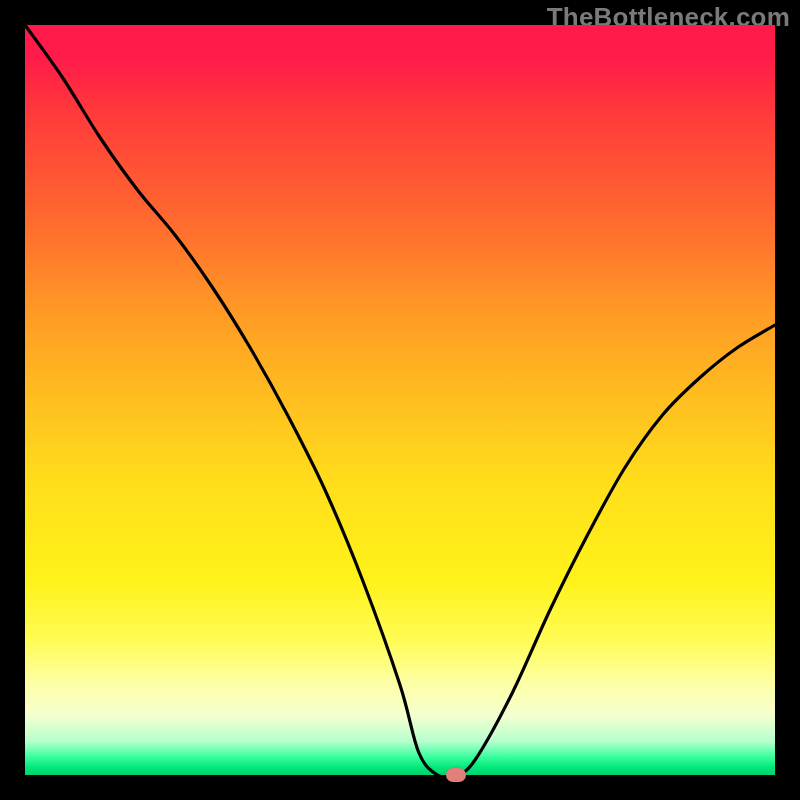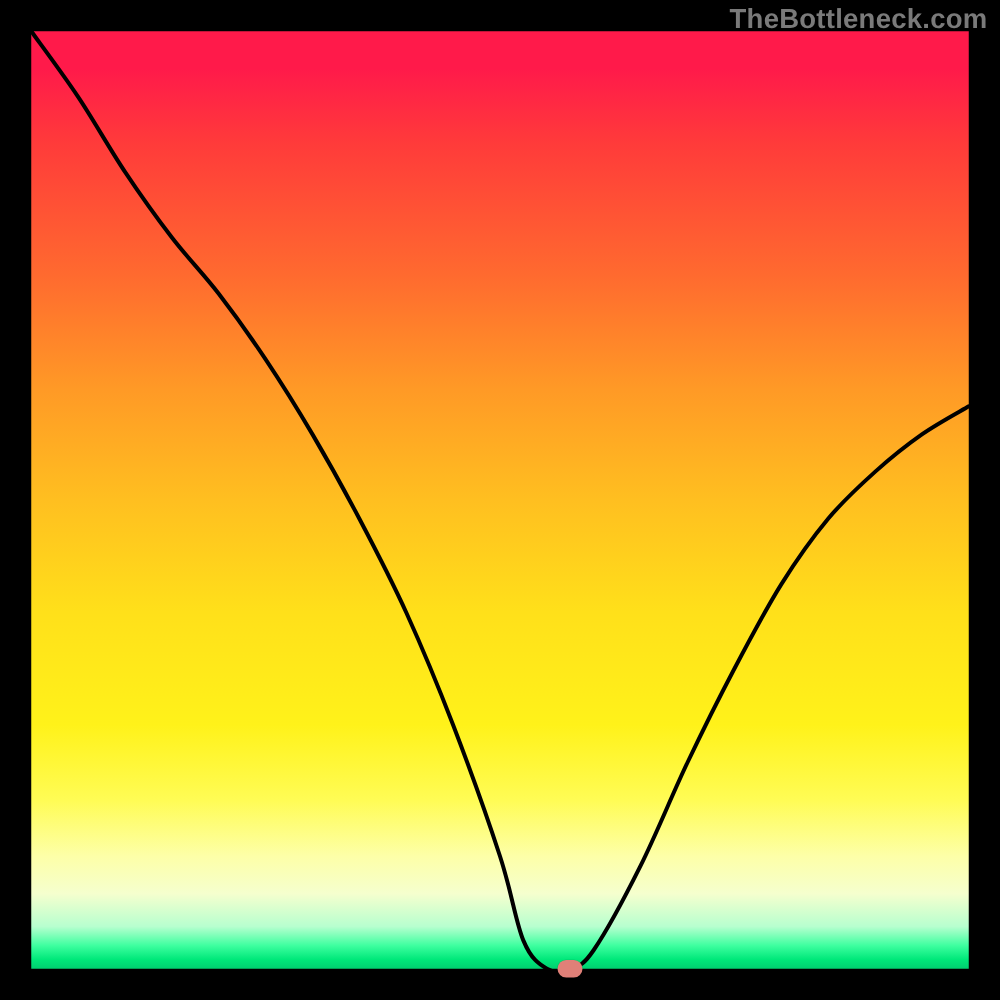--- a/index.html
+++ b/index.html
@@ -14,21 +14,21 @@
     position: relative;
     width: 800px;
     height: 800px;
     background: #000;
   }
   .watermark {
     position: absolute;
     top: 2px;
     right: 10px;
     font-family: Arial, Helvetica, sans-serif;
-    font-size: 22px;
+    font-size: 26px;
     font-weight: 600;
     color: #7a7a7a;
     letter-spacing: 0.2px;
     user-select: none;
   }
   .plot {
     position: absolute;
     left: 25px;
     top: 25px;
     width: 750px;

